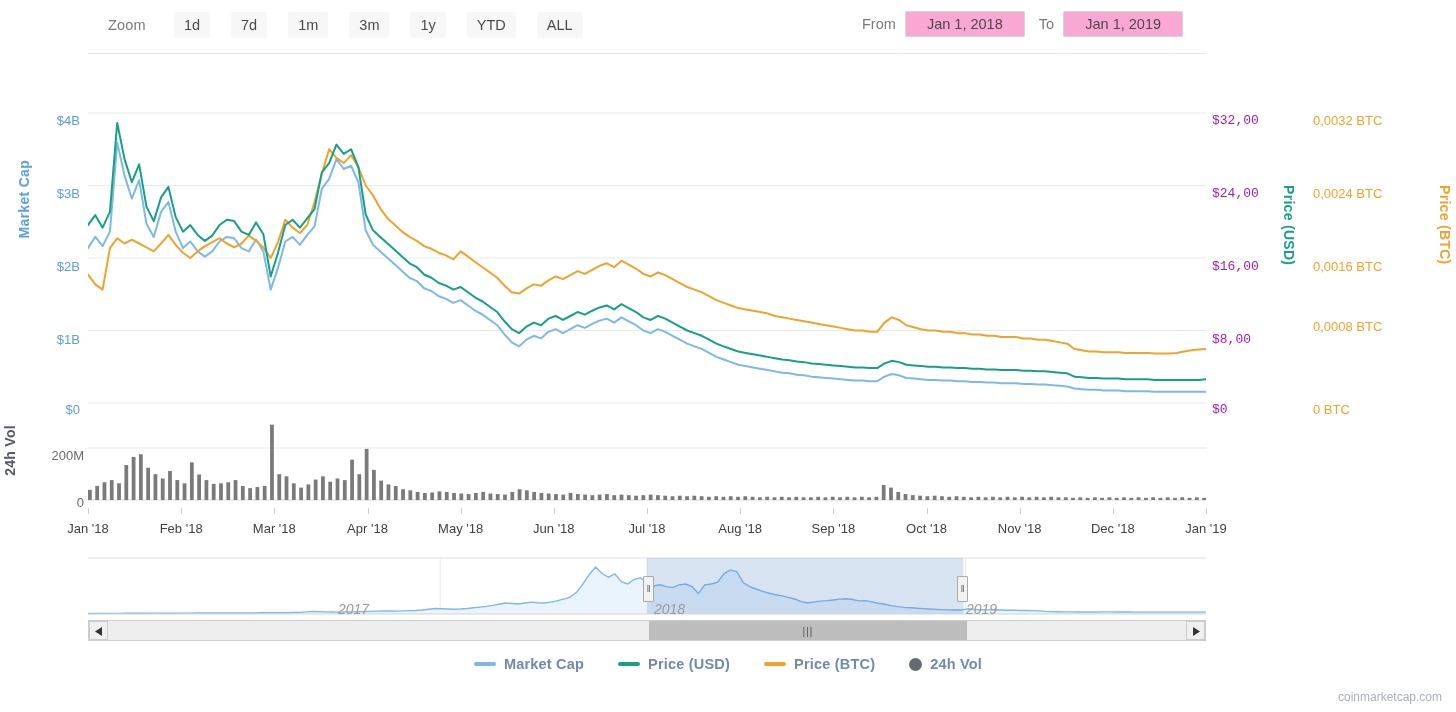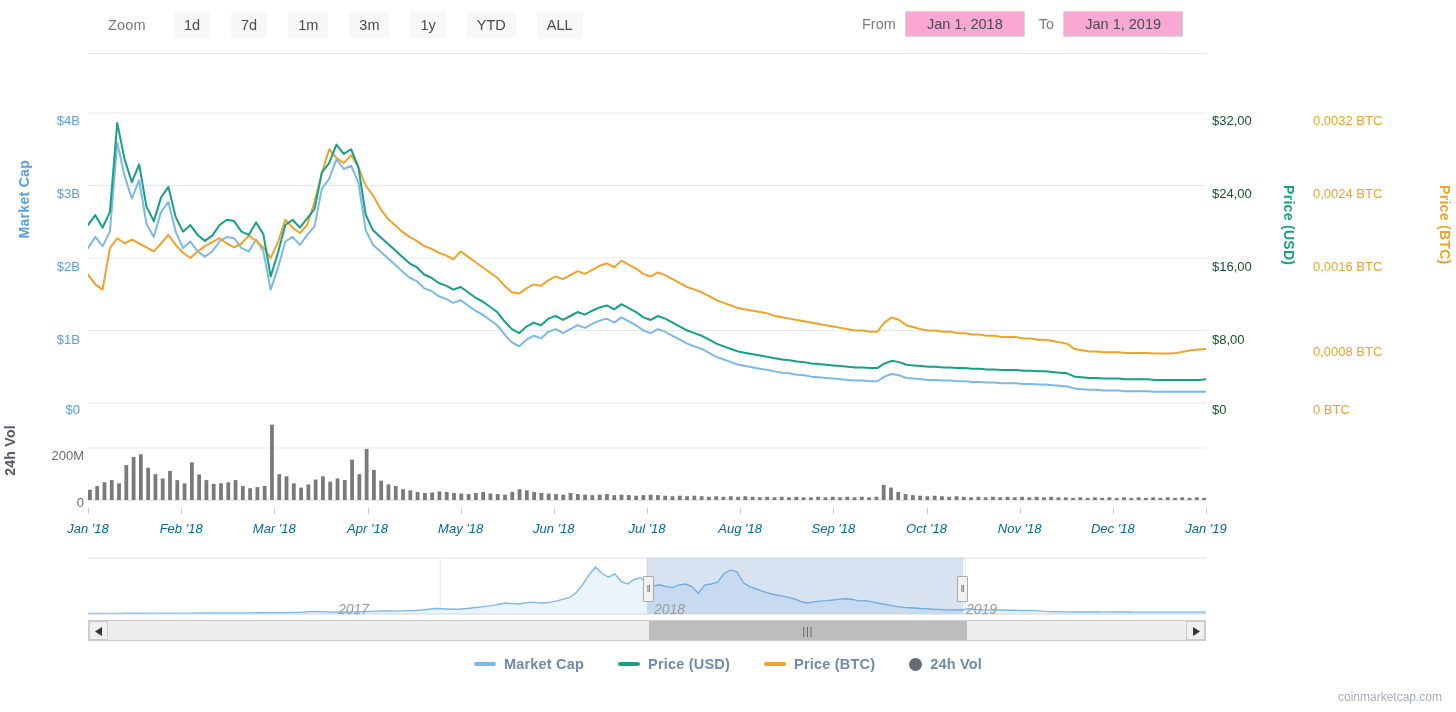--- a/index.html
+++ b/index.html
@@ -37,24 +37,24 @@
     writing-mode:vertical-rl;text-align:center;white-space:nowrap;
   }
   .at-mcap{left:16px;top:160px;color:#5aa0dd;transform:rotate(180deg);}
   .at-usd{left:1281px;top:185px;color:#16a085;}
   .at-btc{left:1437px;top:185px;color:#f0a32a;}
   .at-vol{left:2px;top:425px;color:#555a66;transform:rotate(180deg);}
 
   
   .tick{position:absolute;font-size:13px;white-space:nowrap;}
   .tick.mcap{color:#5aa0dd;text-align:right;width:64px;left:16px;}
-  .tick.usd{color:#14532d;left:1212px;}
+  .tick.usd{color:#a21caf;left:1212px;font-family:Liberation Mono, monospace;}
   .tick.btc{color:#f0a32a;left:1313px;}
   .tick.vol{color:#6b6b6b;text-align:right;width:60px;left:24px;}
-  .tick.xaxis{color:#0369a1;text-align:center;width:90px;font-size:13px;font-style:italic;}
+  .tick.xaxis{color:#404040;text-align:center;width:90px;font-size:13px;}
 
   
   svg{display:block;}
   .plot-svg{position:absolute;left:88px;top:100px;}
   .vol-svg{position:absolute;left:88px;top:420px;}
   .nav-svg{position:absolute;left:88px;top:556px;}
 
   
   .scrollbar{position:absolute;left:88px;top:620px;width:1118px;height:21px;background:#eeeeee;border:1px solid #cccccc;box-sizing:border-box;}
   .sb-arrow{position:absolute;top:0;width:19px;height:19px;background:#f0f0f0;border:1px solid #cccccc;box-sizing:border-box;cursor:pointer;}
@@ -129,21 +129,21 @@
 
   <div class="tick usd" style="top:113px">$32,00</div>
   <div class="tick usd" style="top:186px">$24,00</div>
   <div class="tick usd" style="top:259px">$16,00</div>
   <div class="tick usd" style="top:332px">$8,00</div>
   <div class="tick usd" style="top:402px">$0</div>
 
   <div class="tick btc" style="top:113px">0,0032 BTC</div>
   <div class="tick btc" style="top:186px">0,0024 BTC</div>
   <div class="tick btc" style="top:259px">0,0016 BTC</div>
-  <div class="tick btc" style="top:344px">0,0008 BTC</div>
+  <div class="tick btc" style="top:319px">0,0008 BTC</div>
   <div class="tick btc" style="top:402px">0 BTC</div>
 
   <svg class="vol-svg" width="1118" height="85">
     <g id="vol-grid">
         <line x1="0" x2="1118" y1="28" y2="28" stroke="#e9e9e9" stroke-width="1"></line>
         <line x1="0" x2="1118" y1="80" y2="80" stroke="#d8d8d8" stroke-width="1"></line>
       </g>
     <g id="vol-bars">
         <rect x="0.00" y="69.78" width="3.78" height="10.22" fill="#7a7a7a"></rect>
         <rect x="7.28" y="66.01" width="3.78" height="13.99" fill="#7a7a7a"></rect>

